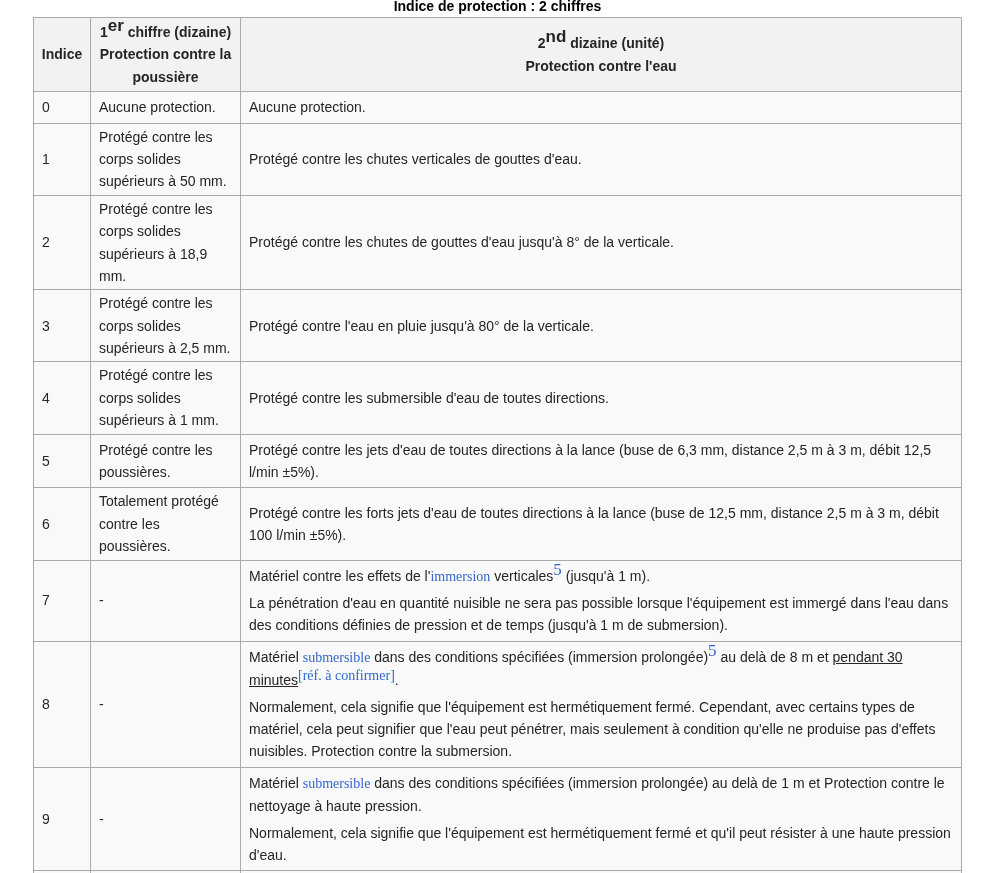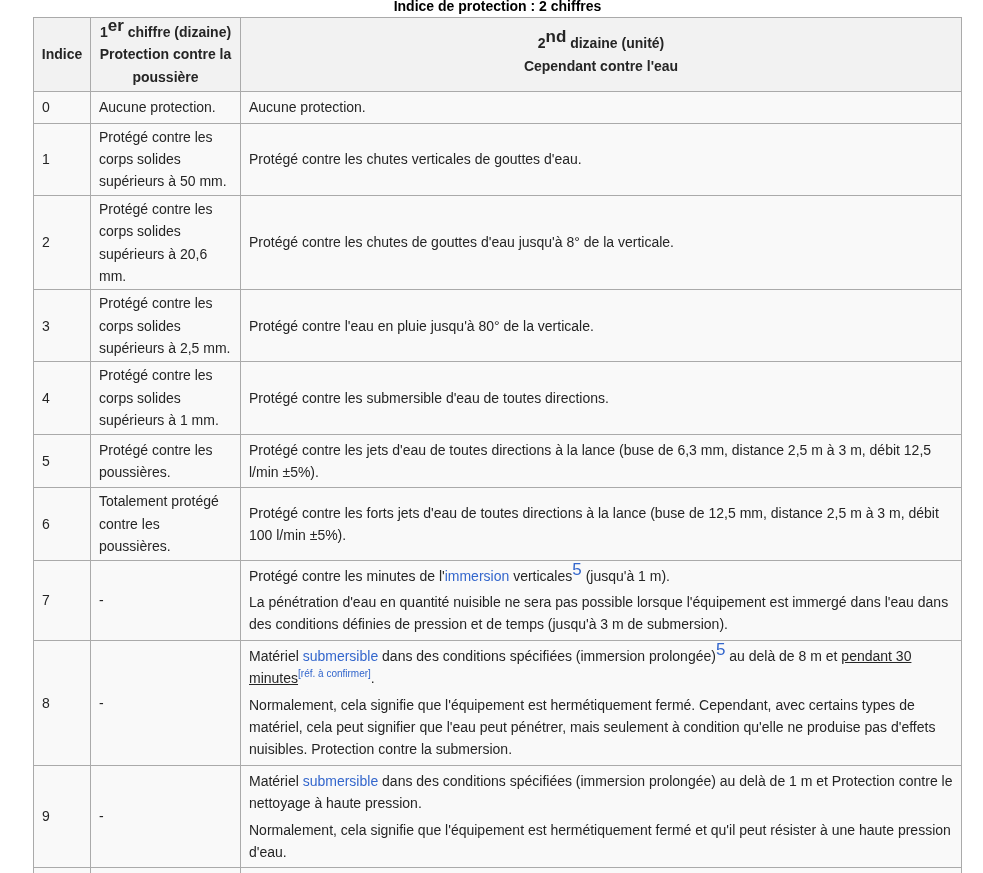--- a/index.html
+++ b/index.html
@@ -53,41 +53,41 @@
   }
   table.ip td{
     vertical-align:middle;
     text-align:left;
     padding:0 8px;
     line-height:1.6;
   }
   td.indice{padding:0 6px;}
   td .cellblock{margin:2px 0;}
   td.water p{margin:4px 0;}
-  a.lnk{color:var(--link);text-decoration:none;cursor:pointer;}
+  a.lnk{color:var(--link);text-decoration:none;cursor:pointer;font-family:Liberation Serif, serif;}
   sup{font-size:17px;line-height:0;}
-  sup.ref{font-size:10px;letter-spacing:0;}
+  sup.ref{font-size:14px;letter-spacing:0;}
   .und{text-decoration:underline;}
 </style>
 </head>
 <body>
 
 <div class="page">
   <table class="ip">
     <caption>Indice de protection : 2 chiffres</caption>
     <colgroup>
       <col style="width:57px">
       <col style="width:150px">
       <col>
     </colgroup>
     <thead>
       <tr>
           <th><span>Indice</span></th>
           <th><span>1</span><sup>er</sup><span> chiffre (dizaine)</span><br><span>Protection contre la poussière</span></th>
-          <th><span>2</span><sup>nd</sup><span> dizaine (unité)</span><br><span>Cependant contre l'eau</span></th>
+          <th><span>2</span><sup>nd</sup><span> dizaine (unité)</span><br><span>Protection contre l'eau</span></th>
         </tr>
     </thead>
     <tbody>
         <tr>
           <td class="indice">0</td>
           <td class="dust">
             <div class="cellblock"><span>Aucune protection.</span></div>
           </td>
           <td class="water">
             <p><span>Aucune protection.</span></p>
@@ -98,21 +98,21 @@
           <td class="dust">
             <div class="cellblock"><span>Protégé contre les corps solides supérieurs à 50 mm.</span></div>
           </td>
           <td class="water">
             <p><span>Protégé contre les chutes verticales de gouttes d'eau.</span></p>
           </td>
         </tr>
         <tr>
           <td class="indice">2</td>
           <td class="dust">
-            <div class="cellblock"><span>Protégé contre les corps solides supérieurs à 20,6 mm.</span></div>
+            <div class="cellblock"><span>Protégé contre les corps solides supérieurs à 18,9 mm.</span></div>
           </td>
           <td class="water">
             <p><span>Protégé contre les chutes de gouttes d'eau jusqu'à 8° de la verticale.</span></p>
           </td>
         </tr>
         <tr>
           <td class="indice">3</td>
           <td class="dust">
             <div class="cellblock"><span>Protégé contre les corps solides supérieurs à 2,5 mm.</span></div>
           </td>
@@ -146,22 +146,22 @@
           <td class="water">
             <p><span>Protégé contre les forts jets d'eau de toutes directions à la lance (buse de 12,5 mm, distance 2,5 m à 3 m, débit 100 l/min ±5%).</span></p>
           </td>
         </tr>
         <tr>
           <td class="indice">7</td>
           <td class="dust">
             <div class="cellblock"><span>-</span></div>
           </td>
           <td class="water">
-            <p><span>Protégé contre les minutes de l'</span><span><a class="lnk">immersion</a></span><span> verticales</span><sup><a class="lnk">5</a></sup><span> (jusqu'à 1 m).</span></p>
-            <p><span>La pénétration d'eau en quantité nuisible ne sera pas possible lorsque l'équipement est immergé dans l'eau dans des conditions définies de pression et de temps (jusqu'à 3 m de submersion).</span></p>
+            <p><span>Matériel contre les effets de l'</span><span><a class="lnk">immersion</a></span><span> verticales</span><sup><a class="lnk">5</a></sup><span> (jusqu'à 1 m).</span></p>
+            <p><span>La pénétration d'eau en quantité nuisible ne sera pas possible lorsque l'équipement est immergé dans l'eau dans des conditions définies de pression et de temps (jusqu'à 1 m de submersion).</span></p>
           </td>
         </tr>
         <tr>
           <td class="indice">8</td>
           <td class="dust">
             <div class="cellblock"><span>-</span></div>
           </td>
           <td class="water">
             <p><span>Matériel </span><span><a class="lnk">submersible</a></span><span> dans des conditions spécifiées (immersion prolongée)</span><sup><a class="lnk">5</a></sup><span> au delà de 8 m et </span><span class="und">pendant 30 minutes</span><sup class="ref"><a class="lnk">[réf. à confirmer]</a></sup><span>.</span></p>
             <p><span>Normalement, cela signifie que l'équipement est hermétiquement fermé. Cependant, avec certains types de matériel, cela peut signifier que l'eau peut pénétrer, mais seulement à condition qu'elle ne produise pas d'effets nuisibles. Protection contre la submersion.</span></p>

